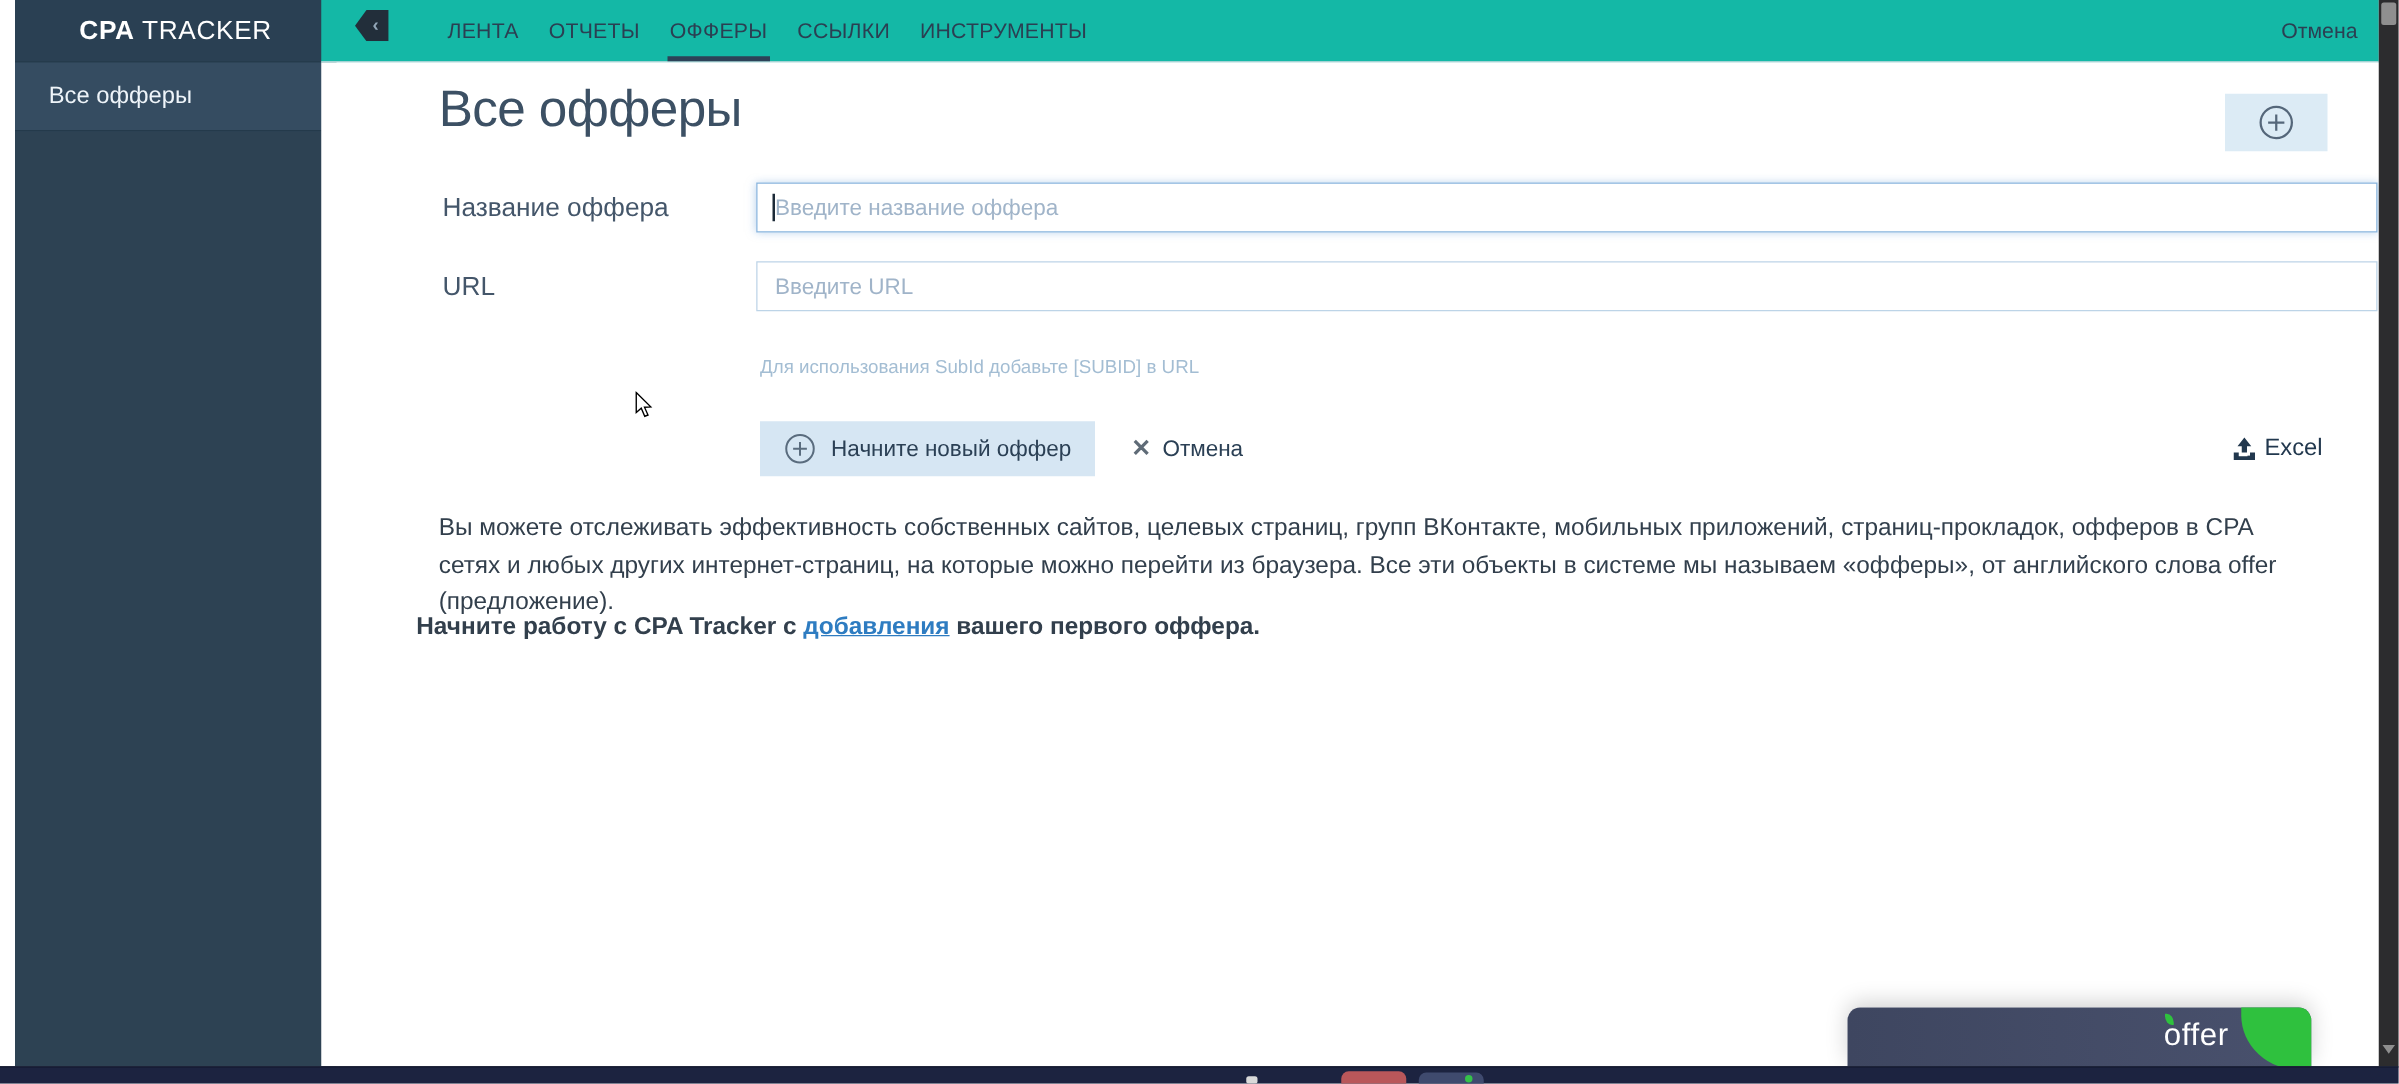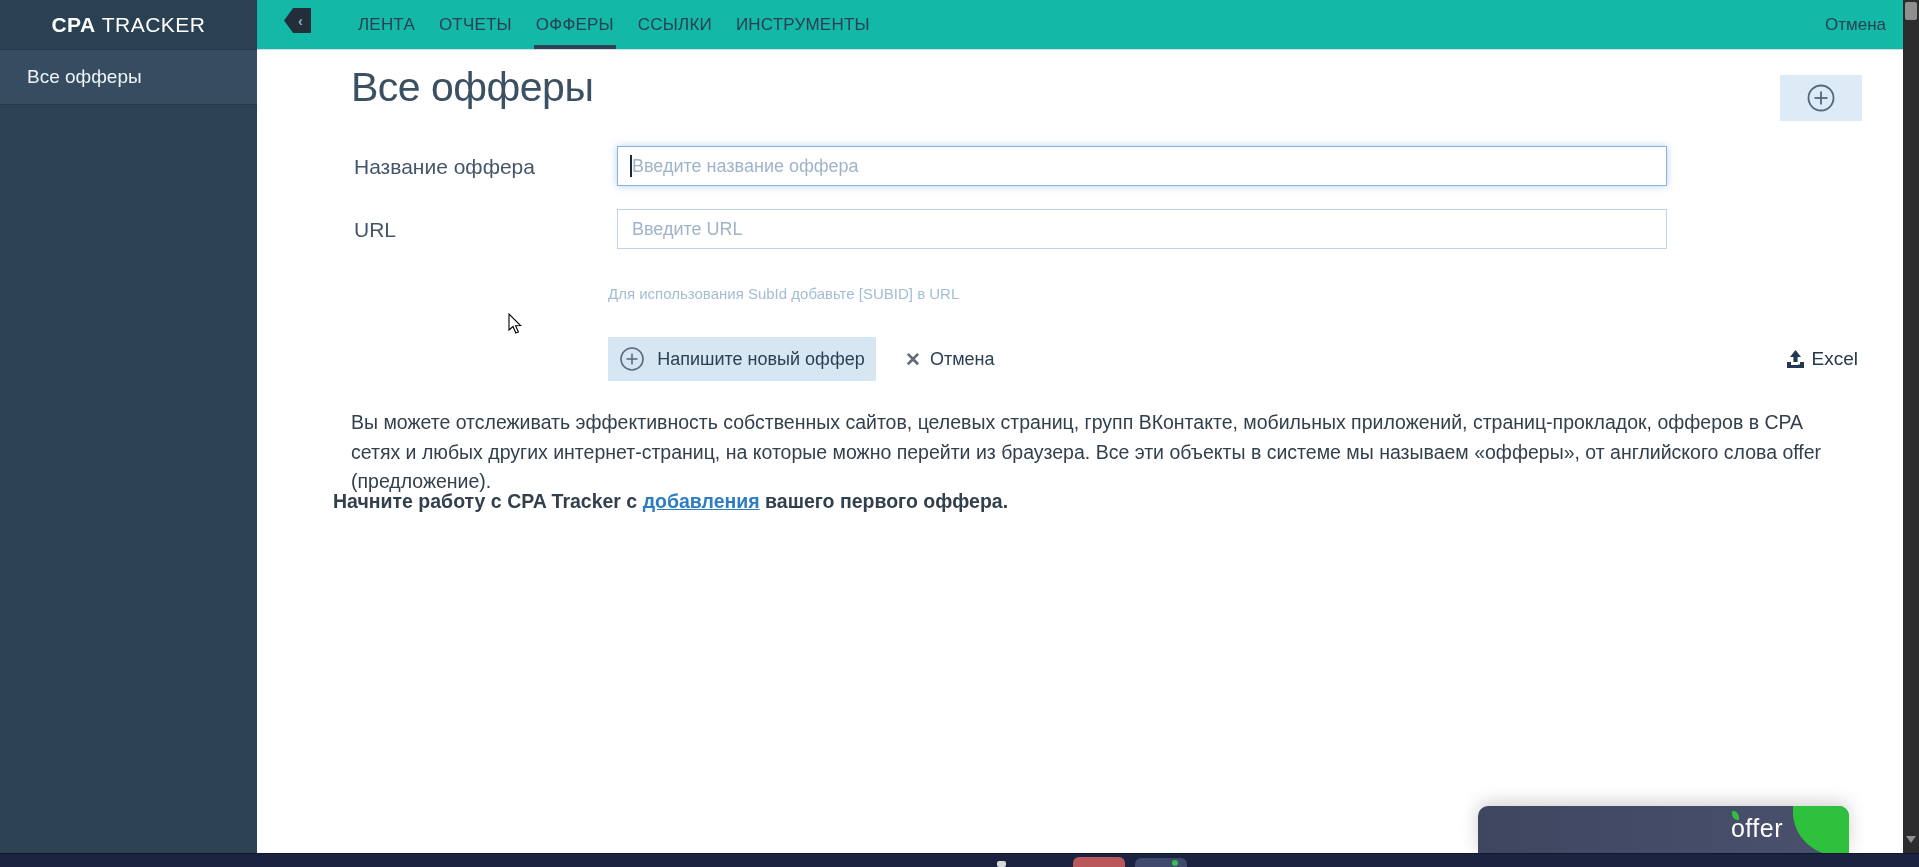--- a/index.html
+++ b/index.html
@@ -2,21 +2,21 @@
 <html><head>
 <meta charset="utf-8">
 <style>
   * { margin:0; padding:0; box-sizing:border-box; }
   html,body { width:1919px; height:867px; overflow:hidden; }
   body { font-family:"Liberation Sans", sans-serif; background:#fff; position:relative; }
 
   .page { position:absolute; inset:0; width:1919px; height:867px; }
 
   
-  .sidebar { position:absolute; left:0; top:0; width:257px; height:853px; background:#2d4253; }
+  .sidebar { position:absolute; left:12px; top:0; width:257px; height:853px; background:#2d4253; }
   .logo-bar { height:50px; background:#2a4053; display:flex; align-items:center; justify-content:center; border-bottom:1px solid #243a4b; }
   .logo { color:#fff; font-size:21px; letter-spacing:.5px; font-weight:300; white-space:nowrap; }
   .logo b { font-weight:700; }
   .side-item { height:55px; display:flex; align-items:center; padding-left:27px; color:#eef4f9; font-size:19px; cursor:pointer; }
   .side-item.active { background:#354c61; border-bottom:1px solid #243a4b; }
 
   
   .collapse-badge { position:absolute; left:284px; top:8px; width:27px; height:25px; background:#222e3a;
     clip-path:polygon(0 50%, 34% 0, 100% 0, 100% 100%, 34% 100%);
     display:flex; align-items:center; justify-content:center; cursor:pointer; }
@@ -28,21 +28,21 @@
   .tab { position:relative; display:flex; align-items:center; padding:0 12px; color:#2b3f52; font-size:17px; letter-spacing:.2px; cursor:pointer; white-space:nowrap; }
   .tab.active::after { content:""; position:absolute; left:10px; right:10px; bottom:0; height:4px; background:#2c4257; }
   .logout { margin-left:auto; display:flex; align-items:center; padding-right:17px; color:#2b3f52; font-size:17px; cursor:pointer; }
 
   
   .content { position:absolute; left:257px; top:50px; width:1646px; height:803px; background:#fff; }
   .h1 { position:absolute; left:94px; top:14px; font-size:41px; font-weight:300; color:#3c5064; letter-spacing:-.5px; }
   .plus-btn { position:absolute; top:25px; right:41px; width:82px; height:46px; background:#dcebf5; border:none; display:flex; align-items:center; justify-content:center; cursor:pointer; }
 
   .form-label { position:absolute; left:97px; font-size:21px; color:#44566a; }
-  .input-wrap { position:absolute; left:360px; width:1050px; height:40px; }
+  .input-wrap { position:absolute; left:348px; width:1297px; height:40px; }
   .input-wrap input { width:100%; height:100%; border:1px solid #bdd4e7; background:#fff; padding:0 14px; font-size:18px; color:#2c3e50; font-family:"Liberation Sans", sans-serif; outline:none; }
   .input-wrap.focused input { border:1px solid #86b3dd; box-shadow:0 0 7px rgba(120,170,220,.55); }
   .input-wrap input::placeholder { color:#a0b4c9; opacity:1; }
   .caret { position:absolute; left:13px; top:9px; width:2px; height:22px; background:#1c2a38; }
 
   .hint { position:absolute; left:351px; top:207px; font-size:15px; color:#a3bdd3;margin-top:28px; }
 
   .submit-btn { position:absolute; left:351px; top:287px; height:44px; width:268px; background:#d6e6f3; border:none; display:flex; align-items:center; justify-content:center; gap:12px; font-size:18px; color:#2b4055; font-family:"Liberation Sans", sans-serif; cursor:pointer; }
   .cancel-btn { position:absolute; left:648px; top:287px; height:44px; display:flex; align-items:center; gap:9px; background:none; border:none; font-size:18px; color:#2b4055; font-family:"Liberation Sans", sans-serif; cursor:pointer; }
   .cancel-x { color:#5f6b77; font-size:19px; font-weight:700; }
@@ -128,21 +128,21 @@
     </div>
 
     <div class="hint">Для использования SubId добавьте [SUBID] в URL</div>
 
     <button class="submit-btn">
       <svg class="icon-svg" width="26" height="26" viewBox="0 0 26 26">
         <circle cx="13" cy="13" r="11" fill="none" stroke="#5a6c7e" stroke-width="1.6"></circle>
         <line x1="13" y1="7.5" x2="13" y2="18.5" stroke="#5a6c7e" stroke-width="1.6"></line>
         <line x1="7.5" y1="13" x2="18.5" y2="13" stroke="#5a6c7e" stroke-width="1.6"></line>
       </svg>
-      <span>Напишите новый оффер</span>
+      <span>Начните новый оффер</span>
     </button>
 
     <button class="cancel-btn">
       <span class="cancel-x">✕</span>
       <span>Отмена</span>
     </button>
 
     <button class="excel-btn">
       <svg class="icon-svg" width="19" height="20" viewBox="0 0 19 20">
         <path d="M9.5 1 L15 8 H11.6 V13 H7.4 V8 H4 Z" fill="#22384e"></path>

